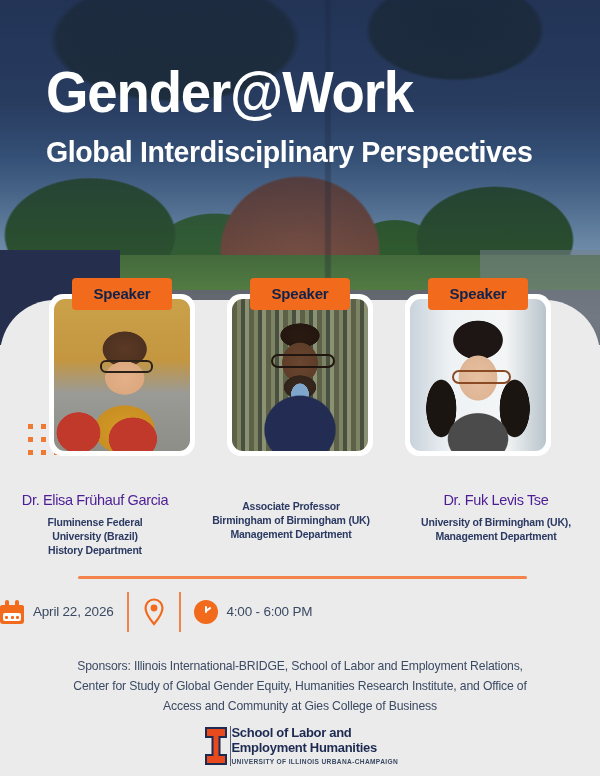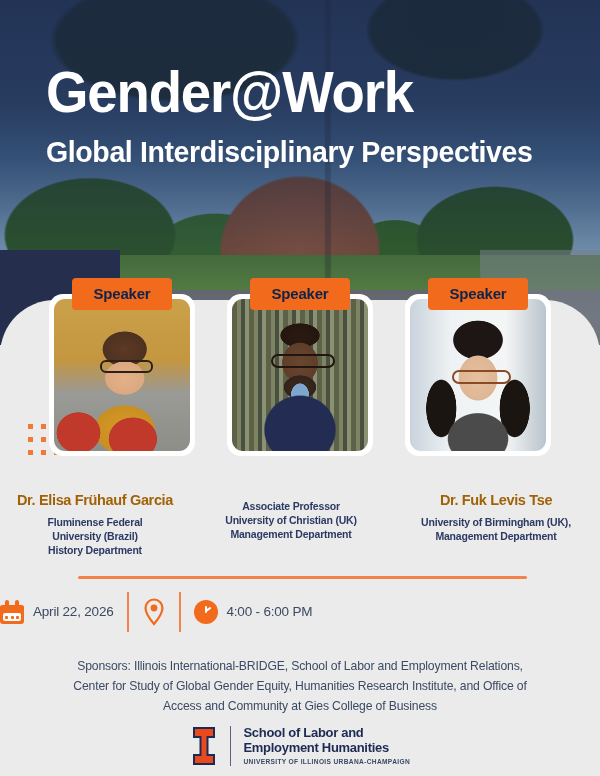--- a/index.html
+++ b/index.html
@@ -269,22 +269,22 @@
     display: flex;
     justify-content: center;
     gap: 18px;
     z-index: 8;
   }
   .name-col {
     width: 178px;
     text-align: center;
   }
   .sp-name {
-    color: #a16207;
-    font-weight: bold;
+    color: #4c1d95;
+    font-weight: normal;
     font-size: 14.5px;
     letter-spacing: -0.35px;
     white-space: nowrap;
   }
   .sp-aff {
     margin-top: 7px;
     color: #2c3a63;
     font-weight: bold;
     font-size: 10.5px;
     line-height: 1.35;
@@ -414,21 +414,20 @@
 
   
   .logo {
     position: absolute;
     top: 726px;
     left: 0;
     width: 600px;
     display: flex;
     justify-content: center;
     align-items: center;
-    gap: 12px;
     z-index: 8;
   }
   .logo-i {
     width: 28px; height: 40px;
     position: relative;
   }
   .logo-sep {
     width: 1.5px; height: 40px;
     background: #5a6379;
   }
@@ -504,21 +503,21 @@
 
   <div class="names">
     <div class="name-col">
       <div class="sp-name">Dr. Elisa Frühauf Garcia</div>
       <div class="sp-aff">Fluminense Federal
 University (Brazil)
 History Department</div>
     </div>
     <div class="name-col">
       <div class="sp-aff">Associate Professor
-University of Christian (UK)
+Birmingham of Birmingham (UK)
 Management Department</div>
     </div>
     <div class="name-col wide">
       <div class="sp-name">Dr. Fuk Levis Tse</div>
       <div class="sp-aff">University of Birmingham (UK),
 Management Department</div>
     </div>
   </div>
 
   <div class="divider"></div>

